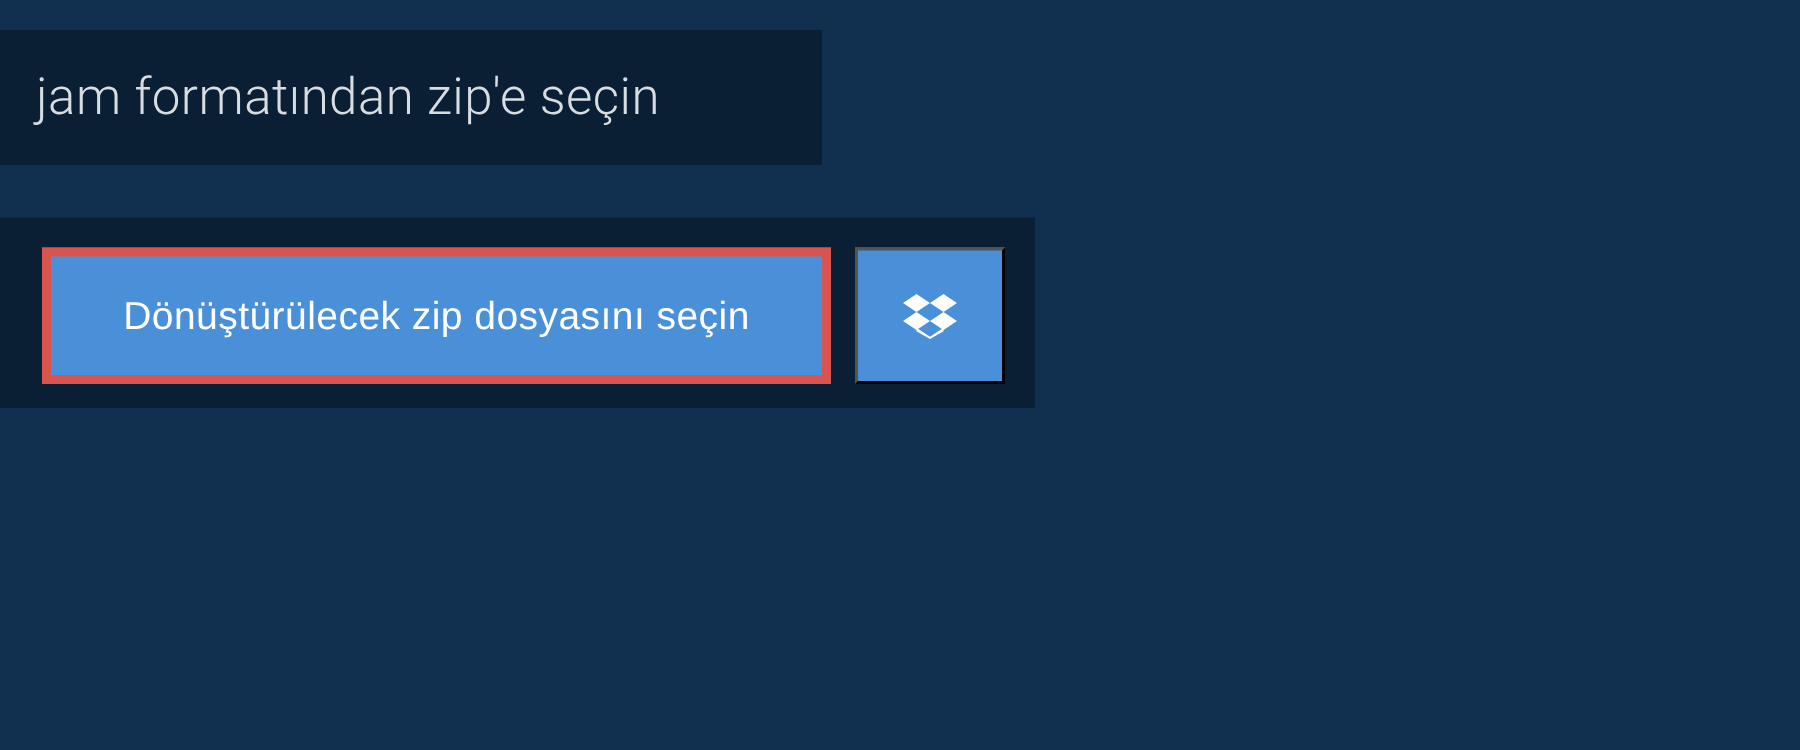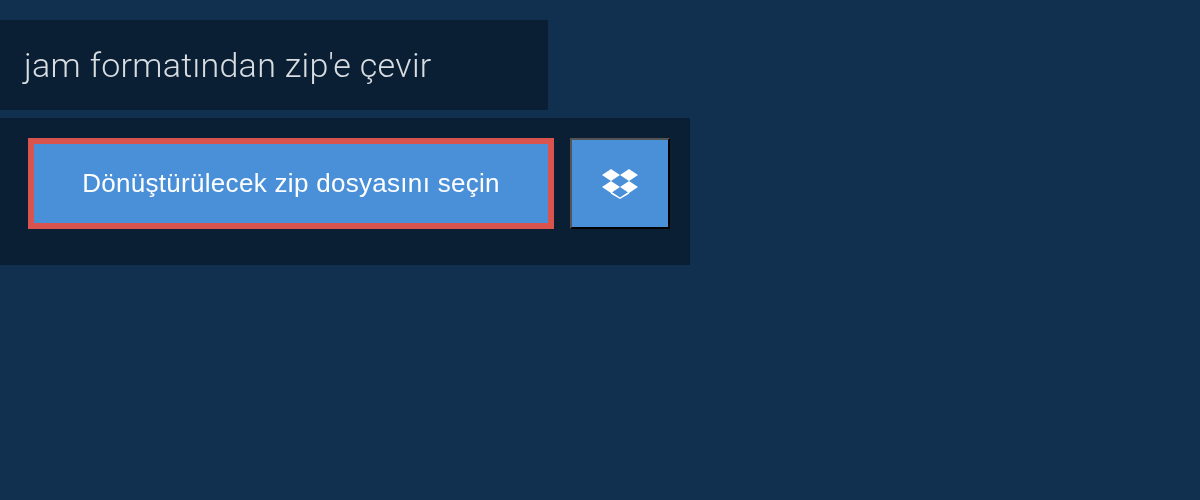--- a/index.html
+++ b/index.html
@@ -24,22 +24,22 @@
       margin-top: 20px;
     }
     .header-title {
       color: #d8dde2;
       font-size: 34px;
       font-weight: 300;
       letter-spacing: 0.3px;
     }
     .upload-section {
       background: #0a1f33;
-      margin-top: 8px;
-      padding: 20px 20px 36px 28px;
+      margin-top: 35px;
+      padding: 20px 20px 16px 28px;
       width: 690px;
       display: flex;
       align-items: stretch;
       gap: 16px;
     }
     .select-file-button {
       background: #4a90d9;
       border: 6px solid #d9534f;
       color: #ffffff;
       font-size: 26px;
@@ -63,21 +63,21 @@
     .dropbox-icon-svg {
       width: 36px;
       height: 36px;
       fill: #ffffff;
     }
   </style>
 </head>
 <body>
 
 <div class="header-box">
-  <h1 class="header-title">jam formatından zip'e çevir</h1>
+  <h1 class="header-title">jam formatından zip'e seçin</h1>
 </div>
 
 <div class="upload-section">
   <button class="select-file-button">
     <span>Dönüştürülecek zip dosyasını seçin</span>
   </button>
   <button class="dropbox-button">
     <svg class="dropbox-icon-svg" viewBox="0 0 24 24">
       <path d="M6 2L0 6l6 4-6 4 6 4 6-4 6 4 6-4-6-4 6-4-6-4-6 4-6-4zm6 4l6 4-6 4-6-4 6-4zm-6 12.5l6 3.5 6-3.5v-1.5l-6 4-6-4v1.5z"></path>
     </svg>

